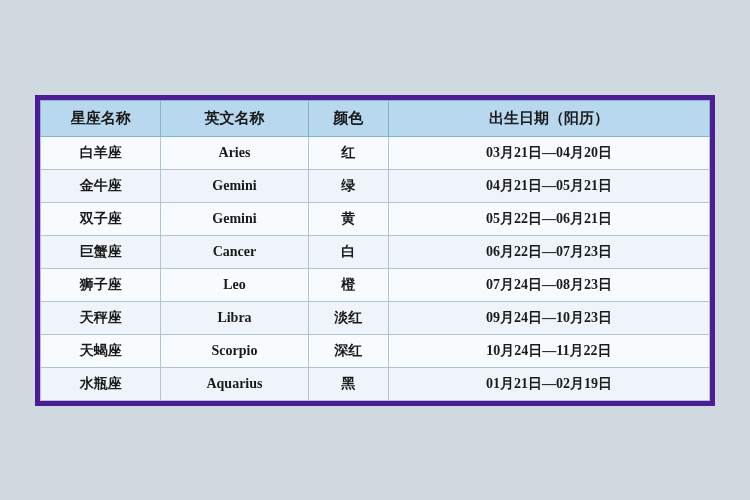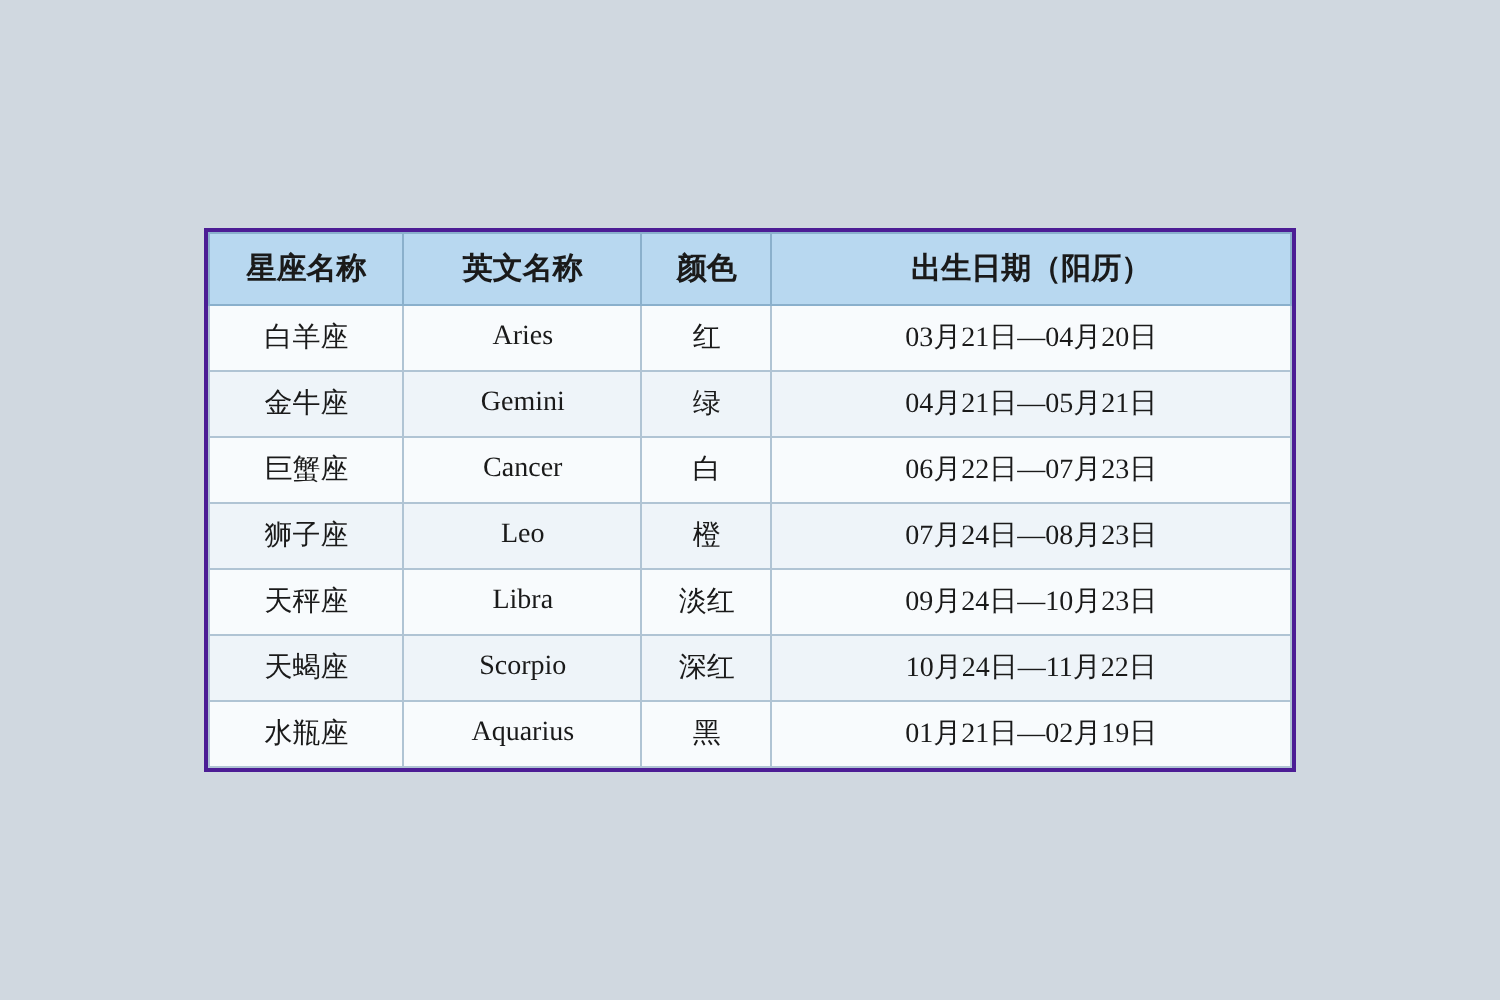--- a/index.html
+++ b/index.html
@@ -13,22 +13,22 @@
       height: 500px;
       background-color: #d0d8e0;
       display: flex;
       align-items: center;
       justify-content: center;
       font-family: "SimSun", "宋体", serif;
     }
 
     .table-container {
       background-color: #f0f4f8;
-      border: 2px solid #4c1d95;
-      width: 546px;
+      border: 5px solid #4c1d95;
+      width: 680px;
     }
 
     table {
       width: 100%;
       border-collapse: collapse;
     }
 
     thead tr th {
       background-color: #b8d8f0;
       border: 1px solid #8ab0cc;
@@ -39,20 +39,21 @@
       color: #1a1a1a;
     }
 
     tbody tr td {
       border: 1px solid #b0c4d4;
       padding: 7px 10px;
       text-align: center;
       font-size: 14px;
       color: #1a1a1a;
       background-color: #f8fbfd;
+      font-weight: bold;
     }
 
     tbody tr:nth-child(even) td {
       background-color: #eef4f9;
     }
 
     .col-zh { width: 18%; }
     .col-en { width: 22%; font-family: Liberation Mono, monospace; }
     .col-color { width: 12%; }
     .col-date { width: 48%; }
@@ -77,20 +78,26 @@
           <td>红</td>
           <td>03月21日—04月20日</td>
         </tr>
         <tr>
           <td>金牛座</td>
           <td>Gemini</td>
           <td>绿</td>
           <td>04月21日—05月21日</td>
         </tr>
         <tr>
+          <td>双子座</td>
+          <td>Gemini</td>
+          <td>黄</td>
+          <td>05月22日—06月21日</td>
+        </tr>
+        <tr>
           <td>巨蟹座</td>
           <td>Cancer</td>
           <td>白</td>
           <td>06月22日—07月23日</td>
         </tr>
         <tr>
           <td>狮子座</td>
           <td>Leo</td>
           <td>橙</td>
           <td>07月24日—08月23日</td>

